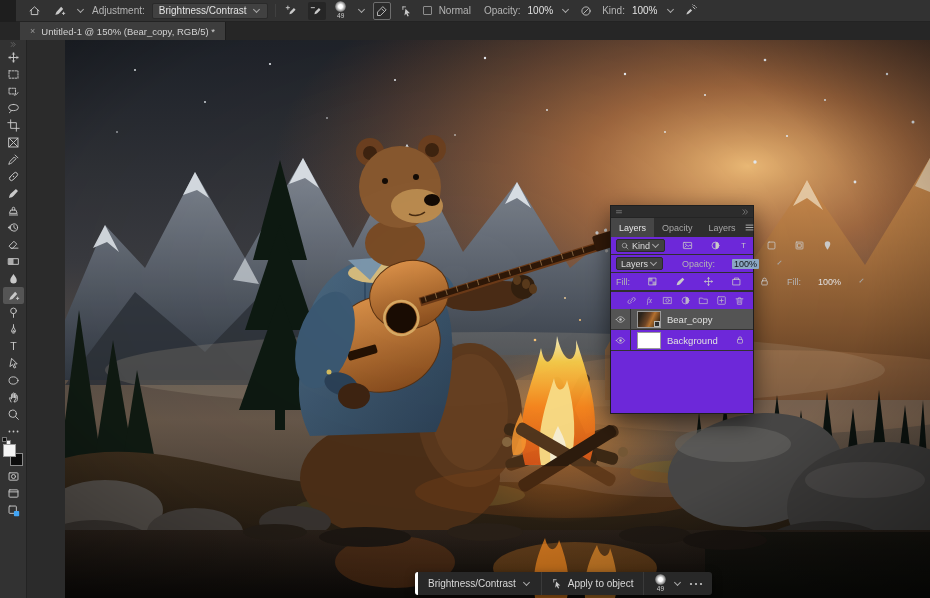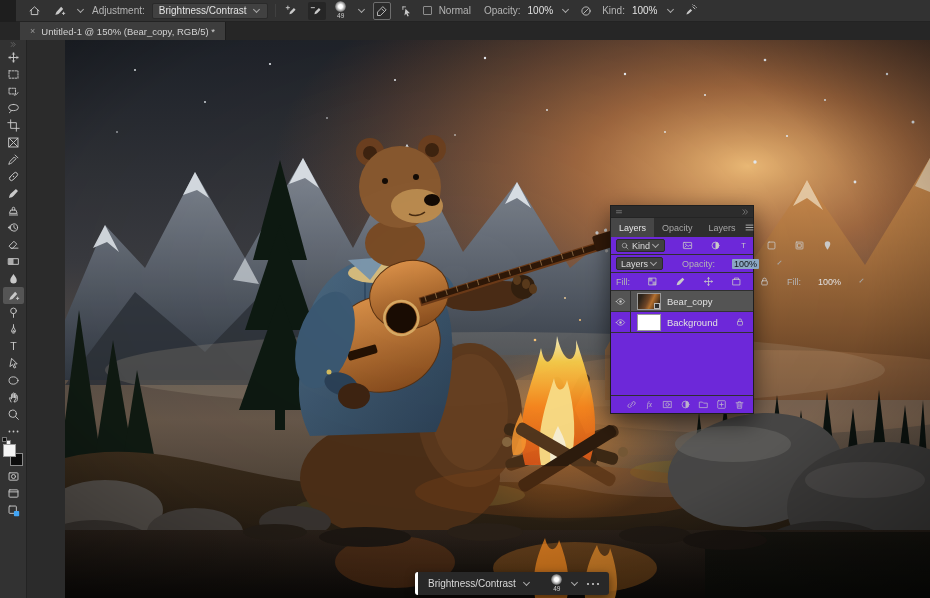--- a/index.html
+++ b/index.html
@@ -795,20 +795,60 @@
             <svg viewBox="0 0 16 16">
               <rect x="4" y="7" width="8" height="6" rx="1"></rect>
               <path d="M5.5 7V5.5a2.5 2.5 0 0 1 5 0V7"></path>
             </svg>
           </span>
         </span>
       <span style="color:#b4b4b4;margin-left:auto">Fill:</span>
       <span style="color:#e0e0e0">100%</span>
       <span class="cv"></span>
     </div>
+    <div id="lp-foot">
+      <span class="icon">
+          <svg viewBox="0 0 16 16">
+            <path d="M6.5 9.5 9.5 6.5M5 7 3.2 8.8a2.3 2.3 0 0 0 3.2 3.2L8.2 10.2M8 6l1.8-1.8a2.3 2.3 0 0 1 3.2 3.2L11.2 9.2"></path>
+          </svg>
+        </span>
+      <span class="icon">
+          <svg viewBox="0 0 16 16">
+            <text x="8" y="12" text-anchor="middle" font-size="11" font-style="italic" font-family="Liberation Serif,serif">fx</text>
+          </svg>
+        </span>
+      <span class="icon">
+          <svg viewBox="0 0 16 16">
+            <rect x="2.5" y="3.5" width="11" height="9"></rect>
+            <circle cx="8" cy="8" r="2.5"></circle>
+          </svg>
+        </span>
+      <span class="icon">
+          <svg viewBox="0 0 16 16">
+            <circle cx="8" cy="8" r="5"></circle>
+            <path class="f" d="M8 3a5 5 0 0 1 0 10z"></path>
+          </svg>
+        </span>
+      <span class="icon">
+          <svg viewBox="0 0 16 16">
+            <path d="M2.5 4.5h4L8 6h5.5v6.5h-11z"></path>
+          </svg>
+        </span>
+      <span class="icon">
+          <svg viewBox="0 0 16 16">
+            <rect x="2.5" y="2.5" width="11" height="11" rx="1"></rect>
+            <path d="M8 5.5v5M5.5 8h5"></path>
+          </svg>
+        </span>
+      <span class="icon">
+          <svg viewBox="0 0 16 16">
+            <path d="M4.5 5.5 5 13.5h6l.5-8M3 5.5h10M6.5 5.5V4h3v1.5M7 7.5v4M9 7.5v4"></path>
+          </svg>
+        </span>
+    </div>
     <div id="lp-list">
       <div class="layer-row selected">
         <span class="eye-cell">
             <span class="icon">
               <svg viewBox="0 0 16 16">
                 <path d="M2 8c1.8-2.6 4-4 6-4s4.2 1.4 6 4c-1.8 2.6-4 4-6 4S3.8 10.6 2 8z"></path>
                 <circle class="f" cx="8" cy="8" r="1.8"></circle>
               </svg>
             </span>
           </span>
@@ -829,67 +869,36 @@
         <span class="thumb white"></span>
         <span class="lname">Background</span>
         <span class="icon layer-lock">
             <svg viewBox="0 0 16 16">
               <rect x="4" y="7" width="8" height="6" rx="1"></rect>
               <path d="M5.5 7V5.5a2.5 2.5 0 0 1 5 0V7"></path>
             </svg>
           </span>
       </div>
     </div>
-    <div id="lp-foot">
-      <span class="icon">
-          <svg viewBox="0 0 16 16">
-            <path d="M6.5 9.5 9.5 6.5M5 7 3.2 8.8a2.3 2.3 0 0 0 3.2 3.2L8.2 10.2M8 6l1.8-1.8a2.3 2.3 0 0 1 3.2 3.2L11.2 9.2"></path>
-          </svg>
-        </span>
-      <span class="icon">
-          <svg viewBox="0 0 16 16">
-            <text x="8" y="12" text-anchor="middle" font-size="11" font-style="italic" font-family="Liberation Serif,serif">fx</text>
-          </svg>
-        </span>
-      <span class="icon">
-          <svg viewBox="0 0 16 16">
-            <rect x="2.5" y="3.5" width="11" height="9"></rect>
-            <circle cx="8" cy="8" r="2.5"></circle>
-          </svg>
-        </span>
-      <span class="icon">
-          <svg viewBox="0 0 16 16">
-            <circle cx="8" cy="8" r="5"></circle>
-            <path class="f" d="M8 3a5 5 0 0 1 0 10z"></path>
-          </svg>
-        </span>
-      <span class="icon">
-          <svg viewBox="0 0 16 16">
-            <path d="M2.5 4.5h4L8 6h5.5v6.5h-11z"></path>
-          </svg>
-        </span>
-      <span class="icon">
-          <svg viewBox="0 0 16 16">
-            <rect x="2.5" y="2.5" width="11" height="11" rx="1"></rect>
-            <path d="M8 5.5v5M5.5 8h5"></path>
-          </svg>
-        </span>
-      <span class="icon">
-          <svg viewBox="0 0 16 16">
-            <path d="M4.5 5.5 5 13.5h6l.5-8M3 5.5h10M6.5 5.5V4h3v1.5M7 7.5v4M9 7.5v4"></path>
-          </svg>
-        </span>
-    </div>
   </div>
 
   <div id="context-bar">
     <span class="accent"></span>
     <span id="cb-dd">
       <span>Brightness/Contrast</span>
       <span class="cv"></span>
+    </span>
+    <span id="cb-apply">
+      <span class="icon">
+          <svg viewBox="0 0 16 16">
+            <path d="M2.5 2.5h3.5M2.5 2.5v3.5"></path>
+            <path class="f" d="M6 5l6 6H8.6l1.8 3.6-1.6.7-1.8-3.6L4.6 14z"></path>
+          </svg>
+        </span>
+      <span>Apply to object</span>
     </span>
     <span class="brushsize">
       <span class="dot"></span>
       <span class="num">49</span>
     </span>
     <span class="cv"></span>
     <span class="icon" id="cb-more">
         <svg viewBox="0 0 16 16">
           <circle class="f" cx="3" cy="8" r="1.1"></circle>
           <circle class="f" cx="8" cy="8" r="1.1"></circle>

